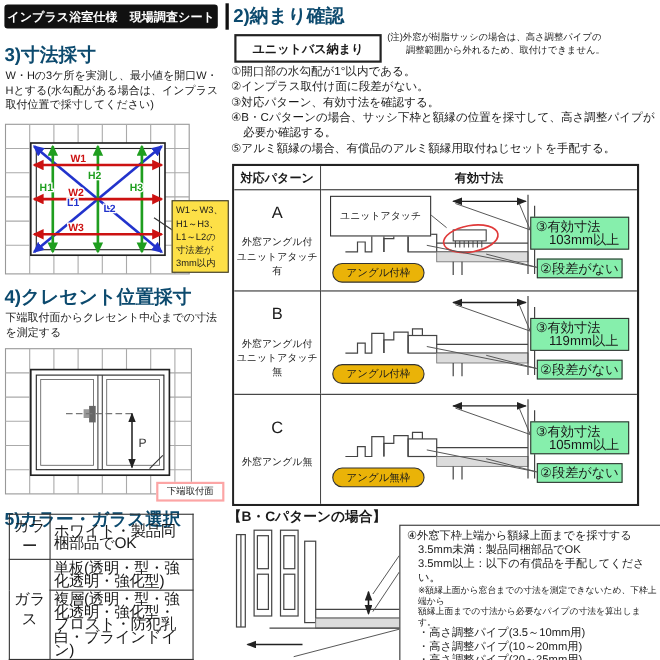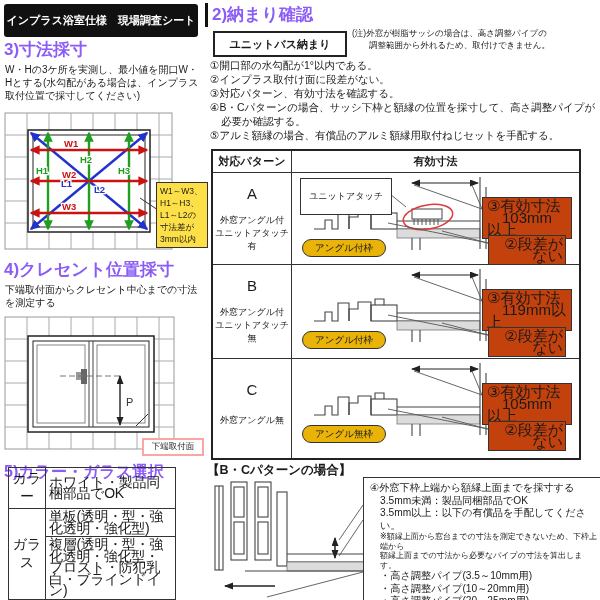--- a/index.html
+++ b/index.html
@@ -1,22 +1,22 @@
 <!DOCTYPE html>
 <html><head>
 <meta charset="utf-8">
 <style>
   html,body{margin:0;padding:0;background:#fff;}
   #page{position:relative;width:600px;height:600px;background:#fff;overflow:hidden;
         font-family:"Liberation Sans","DejaVu Sans",sans-serif;color:#1a1a1a;}
   .abs{position:absolute;}
-  .h1{font-size:17px;font-weight:bold;color:#8b5cf6;white-space:nowrap;}
+  .h1{font-size:17px;font-weight:bold;color:#0c4a6e;white-space:nowrap;}
   .body-text{font-size:10px;line-height:13px;}
   .pre{white-space:pre-line;}
-  .titlebar{left:4px;top:4px;width:194px;height:33px;background:#111;color:#fff;
+  .titlebar{left:4px;top:4px;width:194px;height:22px;background:#111;color:#fff;
             border-radius:3px;font-size:11px;font-weight:bold;display:flex;
             align-items:center;justify-content:center;white-space:nowrap;}
   .divider{left:205px;top:3px;width:3px;height:24px;background:#111;}
   .unitbox{left:213px;top:31px;width:130px;height:22px;border:2px solid #222;
            font-size:11px;font-weight:bold;display:flex;align-items:center;
            justify-content:center;white-space:nowrap;}
   .smallnote{left:352px;top:28px;width:244px;font-size:8.5px;line-height:11.5px;}
   .checklist{left:210px;top:58px;width:390px;font-size:10.5px;}
   .checklist .ci{line-height:14px;padding-left:11px;text-indent:-11px;}
   
@@ -24,24 +24,24 @@
           grid-template-columns:79px 1fr;grid-template-rows:21px 92px 94px 100px;}
   .pc{border-top:1px solid #333;position:relative;background:#fff;}
   .pc.r0{border-top:none;}
   .pc.lft{border-right:1px solid #333;}
   .phead{display:flex;align-items:center;justify-content:center;font-size:11px;font-weight:bold;}
   .patletter{text-align:center;font-size:15px;margin-top:12px;}
   .patdesc{text-align:center;font-size:9px;line-height:13px;margin-top:12px;}
   .rowC .patletter{margin-top:22px;}
   .rowC .patdesc{margin-top:16px;}
   .cellart{position:absolute;left:0;top:0;}
-  .cbox{position:absolute;border:1px solid #333;background:#c2410c;font-size:15px;
+  .cbox{position:absolute;border:1px solid #333;background:#86efac;font-size:12px;
         line-height:12px;padding:2px 4px;}
   .dimbox{left:190px;top:24px;width:80px;}
-  .stepbox{left:196px;top:62px;width:72px;text-align:right;padding:2px 2px;}
+  .stepbox{left:196px;top:62px;width:72px;text-align:left;padding:2px 2px;}
   .framelabel{position:absolute;left:10px;top:66px;width:82px;border:1px solid #333;
         border-radius:9px;background:#eab308;font-size:9.5px;text-align:center;
         padding:1.5px 0;}
   .attachbox{position:absolute;left:8px;top:5px;width:90px;border:1px solid #333;
         background:#fff;font-size:9px;text-align:center;padding:11px 0;}
   
   .gtable{left:8px;top:467px;border-collapse:collapse;font-size:14px;border-radius:20px;}
   .gtable td{border:1px solid #333;padding:2px 3px;vertical-align:middle;}
   .gtable .lab{width:30px;text-align:center;}
   .gtable .val{width:123px;line-height:11.5px;letter-spacing:-0.3px;}

